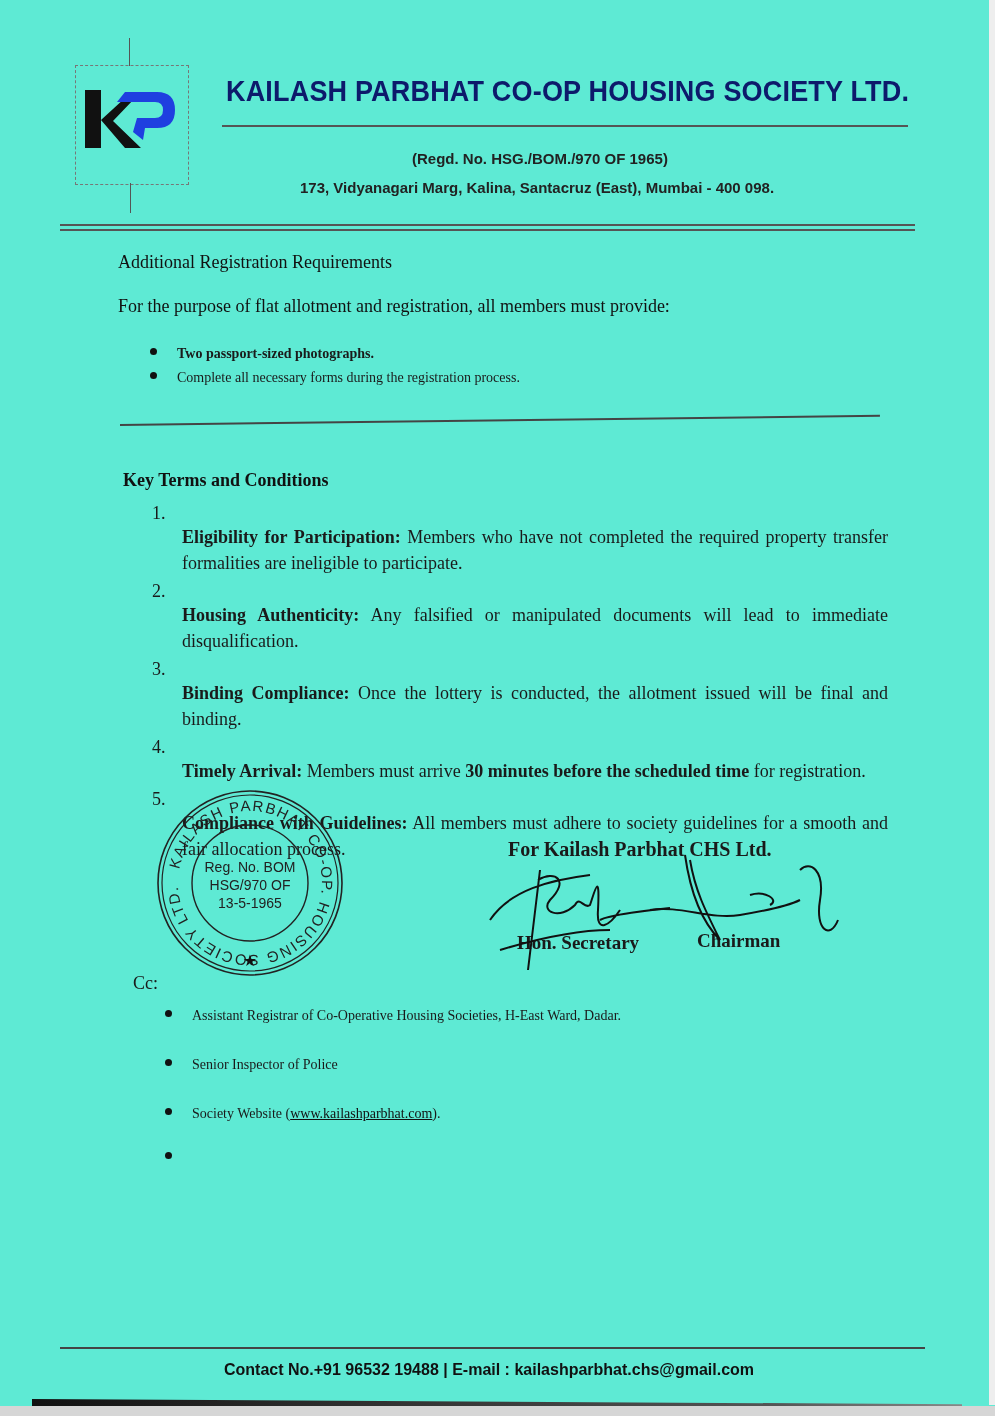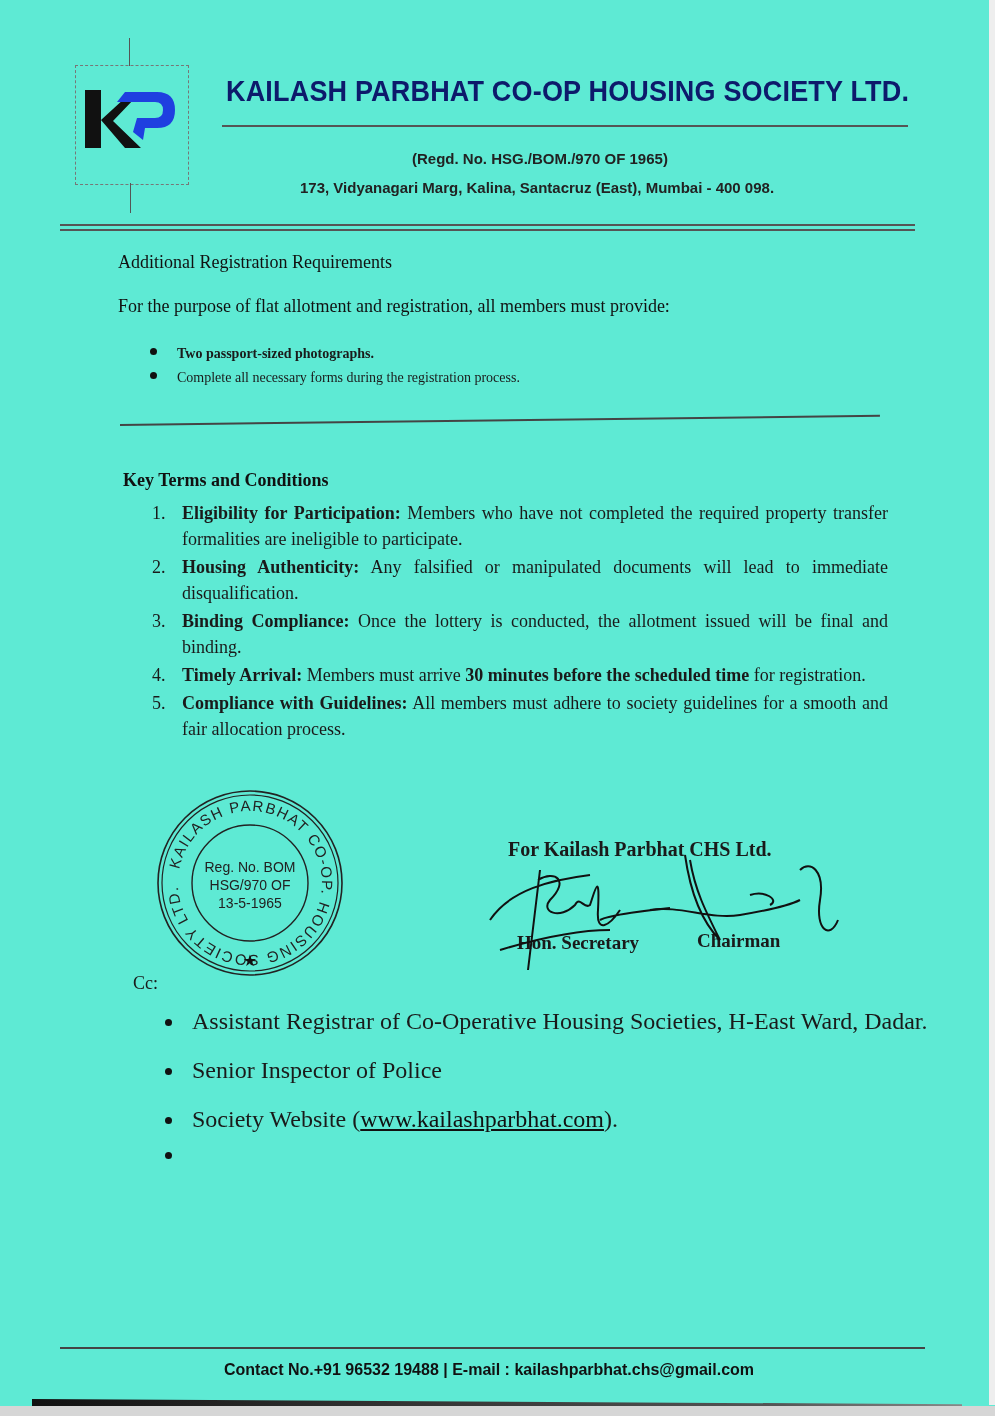--- a/index.html
+++ b/index.html
@@ -37,33 +37,33 @@
     .bullet-row { position: absolute; font-size: 14px; white-space: nowrap; display: flex; align-items: baseline; }
     .bullet-dot { display: inline-block; width: 7px; height: 7px; border-radius: 50%; background: #111;
       margin-right: 20px; position: relative; top: -3px; }
     .bold { font-weight: bold; }
     .mid-rule { position: absolute; left: 120px; top: 424px; width: 760px; height: 2px; background: #444;
       transform: rotate(-0.7deg); transform-origin: left center; }
 
     .terms { position: absolute; left: 152px; top: 500px; width: 736px; font-size: 18px; line-height: 26px; }
     .term { display: flex; margin-bottom: 2px; }
     .term-num { width: 30px; flex: none; }
-    .term-body { flex: 1; text-align: justify; }
+    .term-body { flex: 1; text-align: justify; margin-top: 24px; }
 
     
     .stamp { position: absolute; left: 155px; top: 788px; width: 190px; height: 190px; }
     .stamp-text { font-family: "Liberation Sans", sans-serif; }
 
     
     .for-line { position: absolute; left: 508px; top: 838px; font-size: 20px; font-weight: bold; white-space: nowrap; }
     .sig-title { position: absolute; font-size: 19px; font-weight: bold; white-space: nowrap; }
     .signatures { position: absolute; left: 480px; top: 850px; width: 380px; height: 130px; pointer-events: none; }
 
     .cc-label { position: absolute; left: 133px; top: 973px; font-size: 18px; }
-    .cc-list { position: absolute; left: 165px; top: 1008px; font-size: 24px; }
+    .cc-list { position: absolute; left: 165px; top: 1008px; font-size: 14px; }
     .cc-item { display: flex; align-items: baseline; height: 49px; white-space: nowrap; }
     .cc-item .bullet-dot { margin-right: 20px; }
     .link { text-decoration: underline; color: #111; }
 
     .footer-rule { position: absolute; left: 60px; top: 1347px; width: 865px; height: 2px; background: #444; }
     .footer { position: absolute; left: 224px; top: 1361px; font-family: "Liberation Sans", sans-serif;
       font-weight: bold; font-size: 16px; color: #111; white-space: nowrap; }
   </style>
 </head>
 <body>

